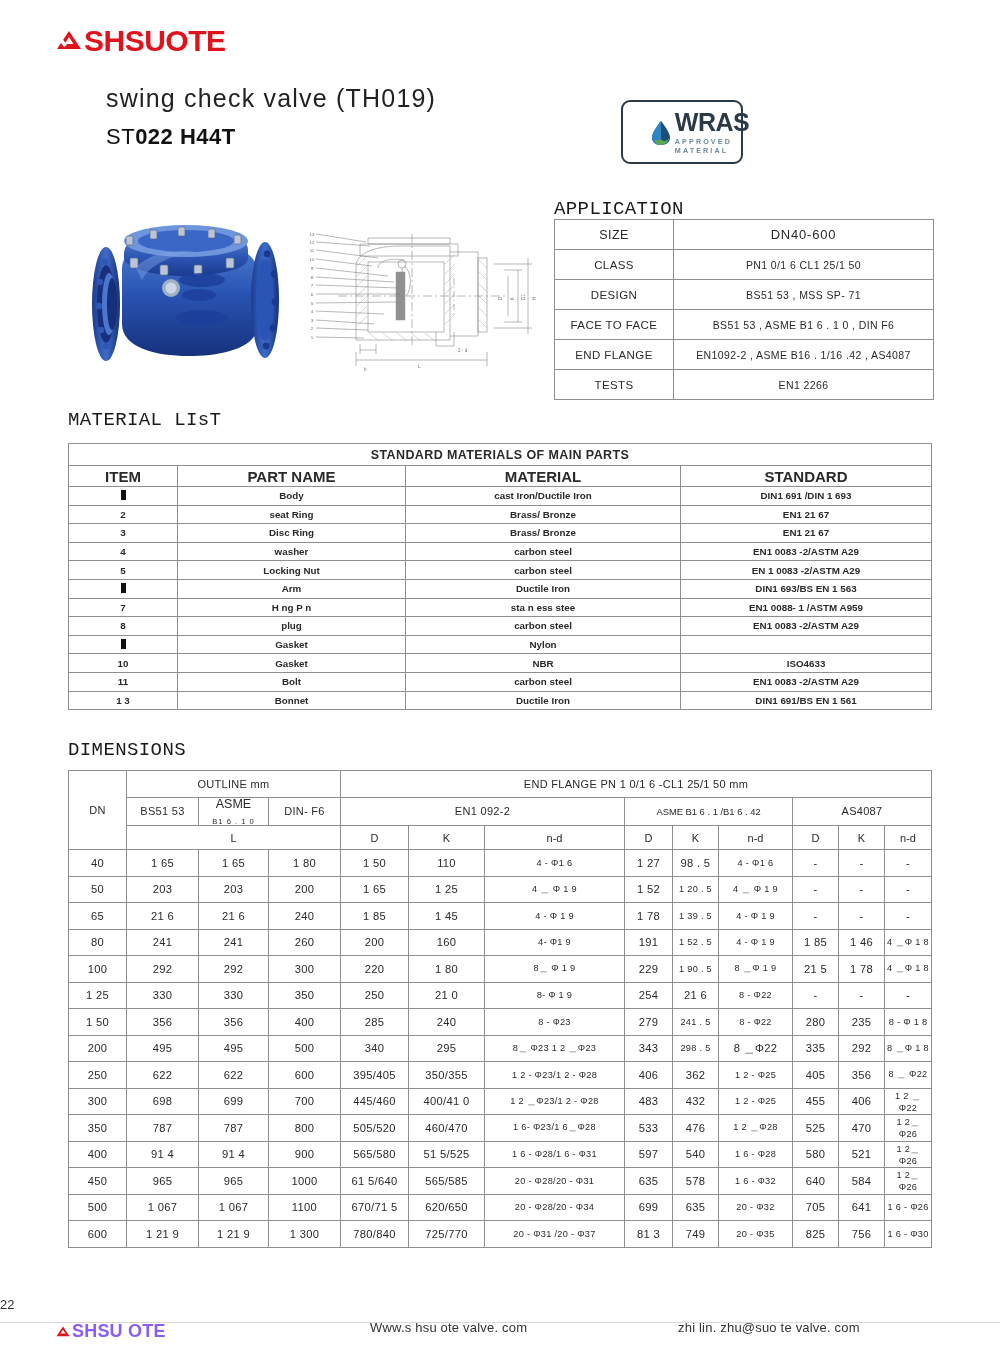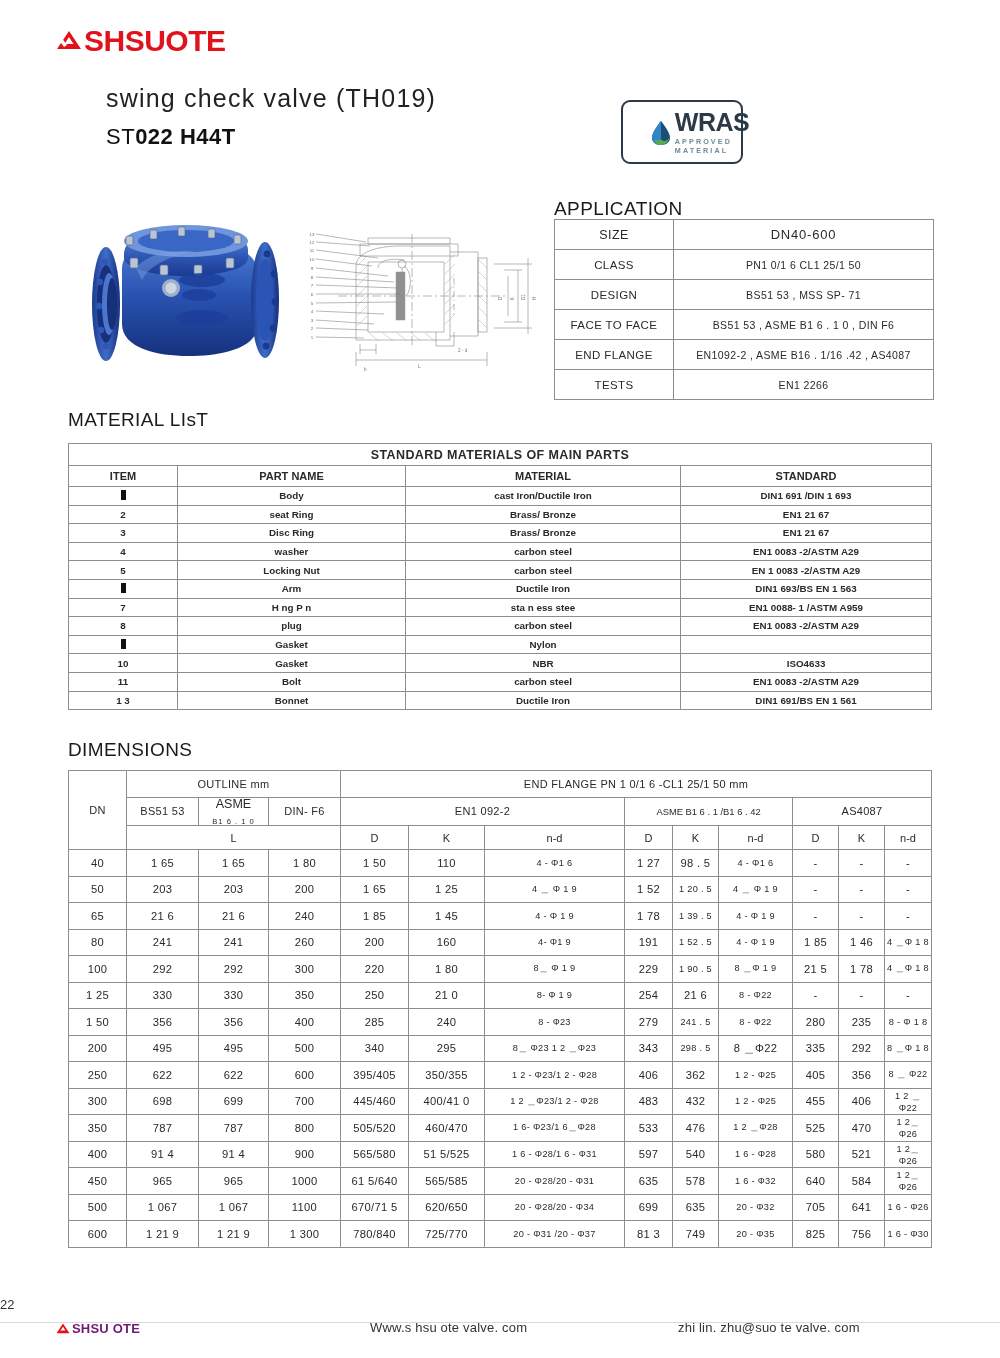--- a/index.html
+++ b/index.html
@@ -64,21 +64,21 @@
     width: 248px; height: 188px;
   }
   .valve-drawing {
     position: absolute; left: 308px; top: 228px;
     width: 230px; height: 152px;
   }
 
   
   .sec-h {
     position: absolute;
-    font-size: 19px; color: #1a1a1a; letter-spacing: 0.4px;
+    font-size: 19px; color: #1a1a1a; letter-spacing: 0.4px; font-family: Liberation Mono, monospace;
   }
   #h-application { left: 554px; top: 198px; }
   #h-material    { left: 68px;  top: 409px; }
   #h-dimensions  { left: 68px;  top: 739px; }
 
   
   table { border-collapse: collapse; }
   .tbl { position: absolute; border: 1.6px solid #3a3a3a; background:#fff; }
   .tbl td, .tbl th {
     border: 1px solid #8e8e8e;
@@ -97,21 +97,21 @@
   }
   #application-table td.k { width: 119px; font-size: 11.5px; }
   #application-table td.v { font-size: 10.5px; }
   #application-table tr:first-child td.k { font-size: 12.5px; }
   #application-table tr:first-child td.v { font-size: 13px; letter-spacing: 0.8px;}
 
   
   #material-table { left: 68px; top: 443px; width: 864px; }
   #material-table td { height: 18.6px; font-weight: bold; }
   #material-table .mt-title { font-size: 12.5px; letter-spacing: 0.4px; height: 22px; }
-  #material-table .mt-head  { font-size: 11px; height: 21px; }
+  #material-table .mt-head  { font-size: 15px; height: 21px; }
   #material-table .mt-cell  { font-size: 9.8px; }
   #material-table .c-item { width: 109px; }
   #material-table .c-part { width: 228px; }
   #material-table .c-mat  { width: 275px; }
   .blackbar {
     display: inline-block; width: 5px; height: 10px;
     background: #111; vertical-align: -1px;
   }
 
   
@@ -133,21 +133,21 @@
   .footer-rule {
     position: absolute; left: 0; right: 0; top: 1322px;
     height: 1px; background: #d9d9d9;
   }
   .foot-brand {
     position: absolute; left: 56px; top: 1321px;
     display: flex; align-items: center; gap: 2px;
   }
   .foot-brand .fb-mark { width: 14px; height: 14px; }
   .foot-brand .fb-text {
-    font-size: 13px; font-weight: bold; color: #701a75; letter-spacing: 0.2px;
+    font-size: 18px; font-weight: bold; color: #8b5cf6; letter-spacing: 0.2px;
   }
   .foot-web {
     position: absolute; left: 370px; top: 1320px;
     font-size: 13px; color: #333; letter-spacing: 0.2px;
   }
   .foot-mail {
     position: absolute; left: 678px; top: 1320px;
     font-size: 13px; color: #333; letter-spacing: 0.2px;
   }
 </style>

